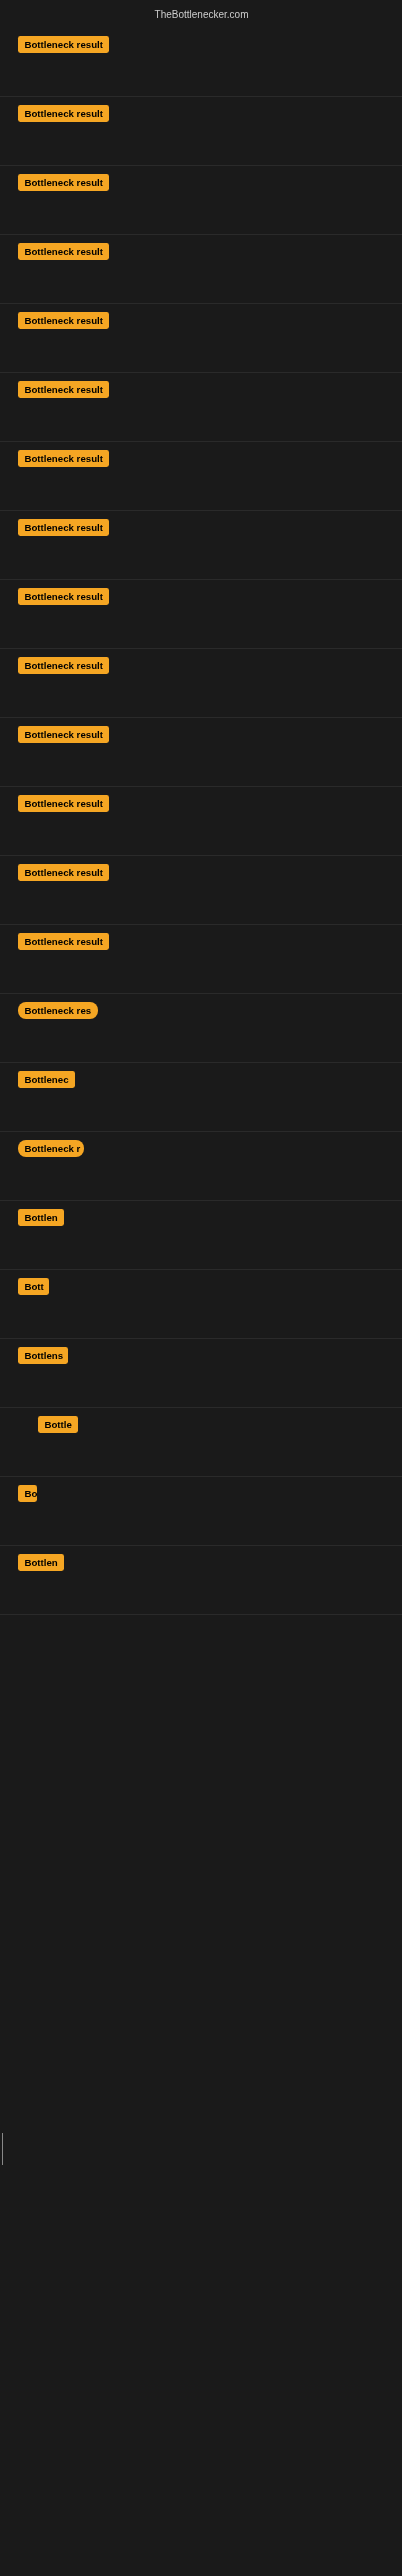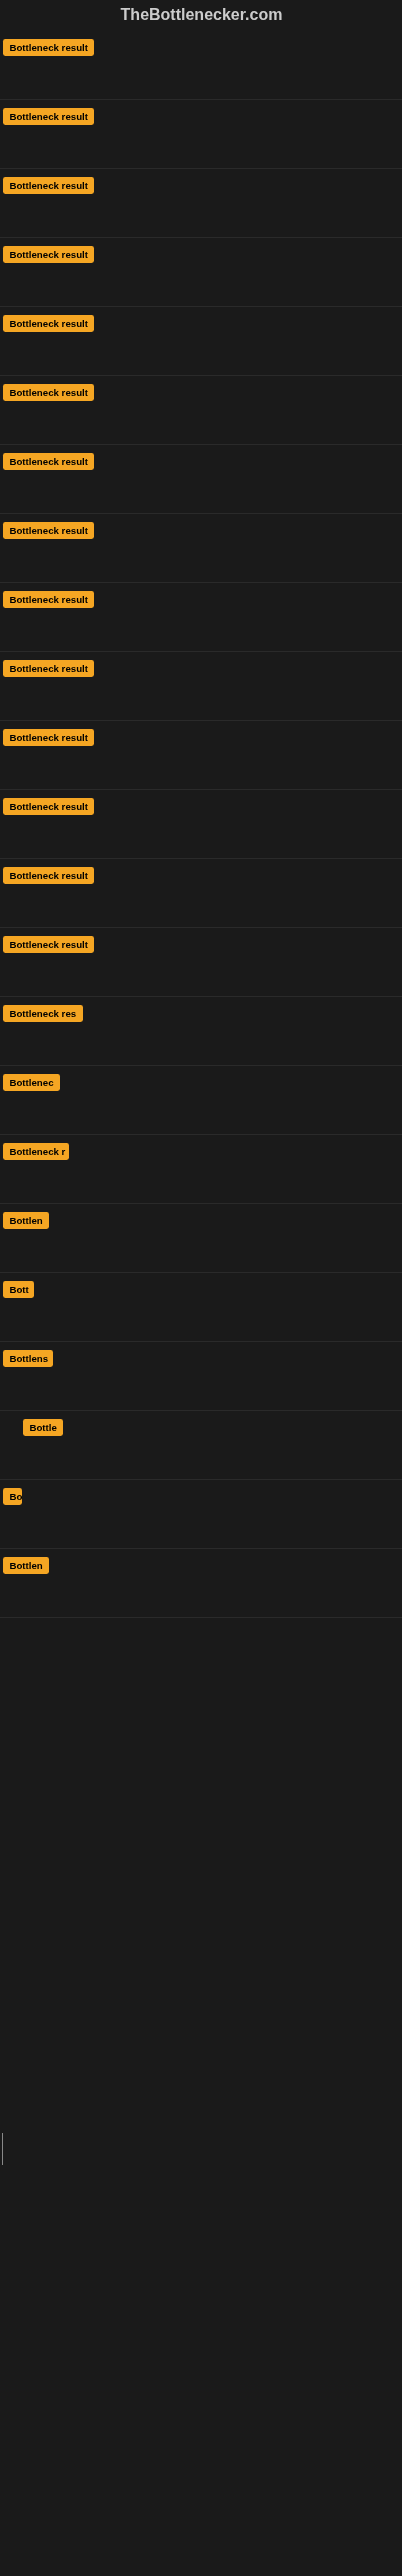--- a/index.html
+++ b/index.html
@@ -17,39 +17,39 @@
     }
 
     .site-header {
       text-align: center;
       padding: 6.4px 0;
       background-color: #1a1a1a;
     }
 
     .site-title {
       color: #cccccc;
-      font-size: 16px;
-      font-weight: bold;
+      font-size: 10px;
+      font-weight: normal;
       text-align: right;
     }
 
     .bottleneck-badge {
       display: inline-block;
       background-color: #f5a623;
       color: #000000;
       font-size: 9.7px;
       font-weight: bold;
       padding: 3.2px 6.4px;
       border-radius: 2.4px;
       white-space: nowrap;
       overflow: hidden;
     }
 
     .result-row {
-      padding: 8px 3px;
+      padding: 8px 18px;
       border-bottom: 0.8px solid #2a2a2a;
     }
 
     .cursor-line {
       position: absolute;
       left: 1.6px;
       width: 1.6px;
       height: 32px;
       background-color: #888888;
     }
@@ -69,23 +69,23 @@
     <div class="result-row" style="position: relative; height: 69px;"><span class="bottleneck-badge" style="max-width: 105px;">Bottleneck result</span></div>
     <div class="result-row" style="position: relative; height: 69px;"><span class="bottleneck-badge" style="max-width: 105px;">Bottleneck result</span></div>
     <div class="result-row" style="position: relative; height: 69px;"><span class="bottleneck-badge" style="max-width: 105px;">Bottleneck result</span></div>
     <div class="result-row" style="position: relative; height: 69px;"><span class="bottleneck-badge" style="max-width: 105px;">Bottleneck result</span></div>
     <div class="result-row" style="position: relative; height: 69px;"><span class="bottleneck-badge" style="max-width: 105px;">Bottleneck result</span></div>
     <div class="result-row" style="position: relative; height: 69px;"><span class="bottleneck-badge" style="max-width: 105px;">Bottleneck result</span></div>
     <div class="result-row" style="position: relative; height: 69px;"><span class="bottleneck-badge" style="max-width: 103px;">Bottleneck result</span></div>
     <div class="result-row" style="position: relative; height: 69px;"><span class="bottleneck-badge" style="max-width: 101px;">Bottleneck result</span></div>
     <div class="result-row" style="position: relative; height: 69px;"><span class="bottleneck-badge" style="max-width: 100px;">Bottleneck result</span></div>
     <div class="result-row" style="position: relative; height: 69px;"><span class="bottleneck-badge" style="max-width: 98px;">Bottleneck result</span></div>
-    <div class="result-row" style="position: relative; height: 69px;"><span class="bottleneck-badge" style="max-width: 81px;">Bottleneck res</span></div>
+    <div class="result-row" style="position: relative; height: 69px;"><span class="bottleneck-badge" style="max-width: 81px; border-radius: 8px;">Bottleneck res</span></div>
     <div class="result-row" style="position: relative; height: 69px;"><span class="bottleneck-badge" style="max-width: 58px;">Bottlenec</span></div>
-    <div class="result-row" style="position: relative; height: 69px;"><span class="bottleneck-badge" style="max-width: 66px;">Bottleneck r</span></div>
+    <div class="result-row" style="position: relative; height: 69px;"><span class="bottleneck-badge" style="max-width: 66px; border-radius: 8px;">Bottleneck r</span></div>
     <div class="result-row" style="position: relative; height: 69px;"><span class="bottleneck-badge" style="max-width: 47px;">Bottlen</span></div>
     <div class="result-row" style="position: relative; height: 69px;"><span class="bottleneck-badge" style="max-width: 31px; text-align: right;">Bott</span></div>
     <div class="result-row" style="position: relative; height: 69px;"><span class="bottleneck-badge" style="max-width: 50px;">Bottlens</span></div>
     <div class="result-row" style="position: relative; height: 69px;"><span class="bottleneck-badge" style="max-width: 40px; margin-left: 20px;">Bottle</span></div>
     <div class="result-row" style="position: relative; height: 69px; text-decoration: underline;"><span class="bottleneck-badge" style="max-width: 19.3px;">Bo</span></div>
     <div class="result-row" style="position: relative; height: 69px;"><span class="bottleneck-badge" style="max-width: 47px;">Bottlen</span></div>
   </div>
 
 <div class="cursor-line" style="top: 2133px;"></div>
 

